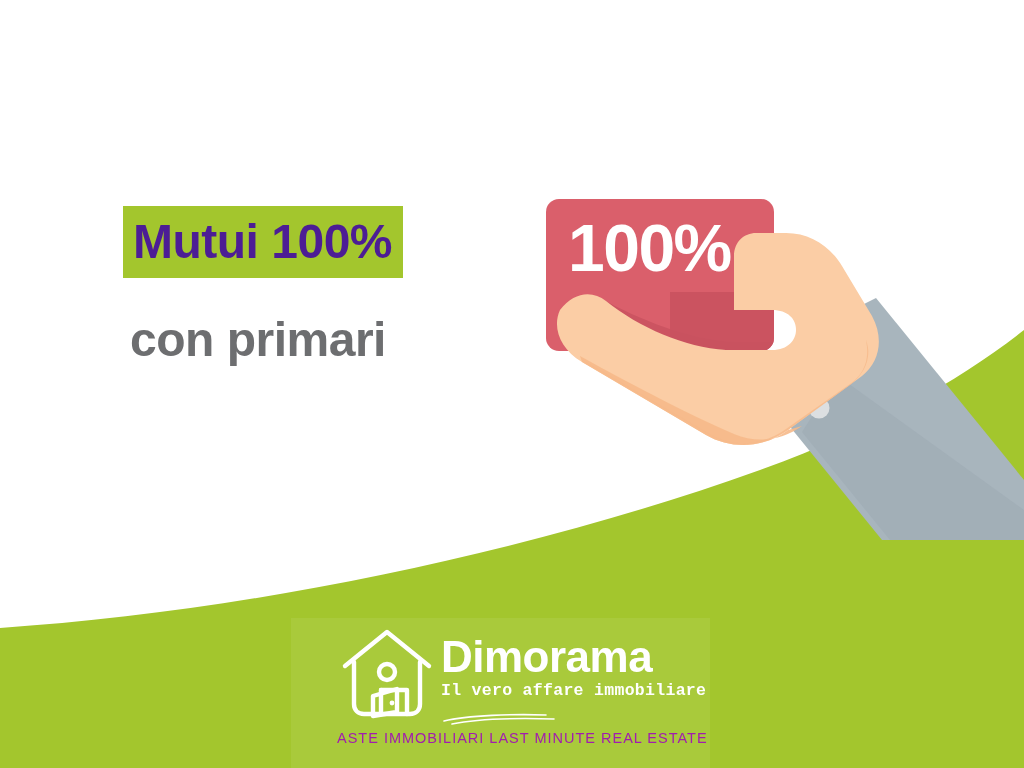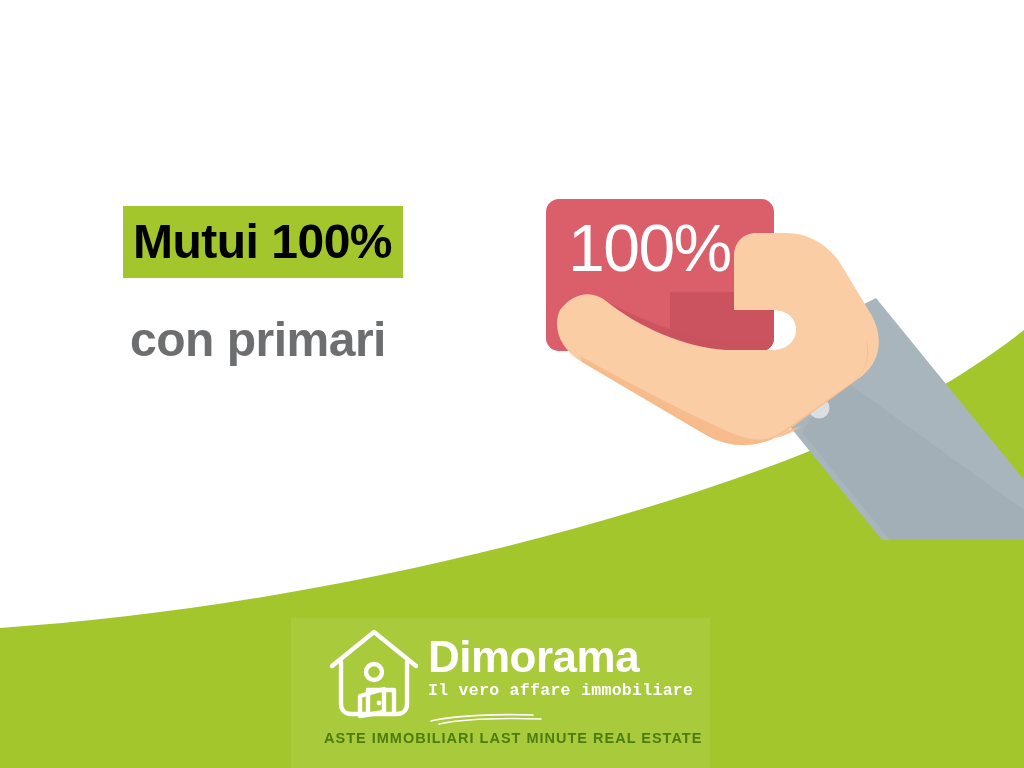--- a/index.html
+++ b/index.html
@@ -31,21 +31,21 @@
   
   .headline {
     position: absolute;
     left: 123px;
     top: 206px;
     width: 430px;
   }
   .headline-hl {
     display: inline-block;
     background: #A3C62D;
-    color: #000000;
+    color: #4c1d95;
     font-size: 48px;
     line-height: 1.0;
     font-weight: bold;
     letter-spacing: -0.5px;
     padding: 12px 11px 12px 10px;
     margin: 0 0 2px 0;
     white-space: nowrap;
   }
   .headline-rest {
     color: #6D6E70;
@@ -67,37 +67,37 @@
   }
   .illus svg { display: block; }
 
   .badge-num {
     position: absolute;
     left: 568px;
     top: 215px;
     color: #ffffff;
     font-size: 66px;
     line-height: 66px;
-    font-weight: normal;
+    font-weight: bold;
     letter-spacing: -1.5px;
     white-space: nowrap;
   }
 
   
   .logo-band {
     position: absolute;
     left: 291px;
     top: 618px;
     width: 419px;
     height: 150px;
     background: rgba(255,255,255,0.07);
   }
   .logo-wrap {
     position: absolute;
-    left: 324px;
+    left: 337px;
     top: 624px;
     width: 370px;
     height: 128px;
   }
   .logo-mark {
     position: absolute;
     left: 0;
     top: 0;
     width: 100px;
     height: 100px;
@@ -134,26 +134,25 @@
     width: 120px;
     height: 12px;
   }
   .logo-flourish svg { display: block; }
   .logo-sub {
     position: absolute;
     left: 0px;
     top: 105px;
     width: 370px;
     text-align: right;
-    color: #4d7c0f;
+    color: #a21caf;
     font-size: 14.5px;
     line-height: 18px;
     letter-spacing: 1.0px;
     white-space: nowrap;
-    font-weight: bold;
   }
 </style>
 </head>
 <body>
 
 <div id="banner">
 
   <div class="bg-layer">
     <svg width="1024" height="768" viewBox="0 0 1024 768" xmlns="http://www.w3.org/2000/svg">
       <rect x="0" y="0" width="1024" height="768" fill="#FFFFFF"></rect>

